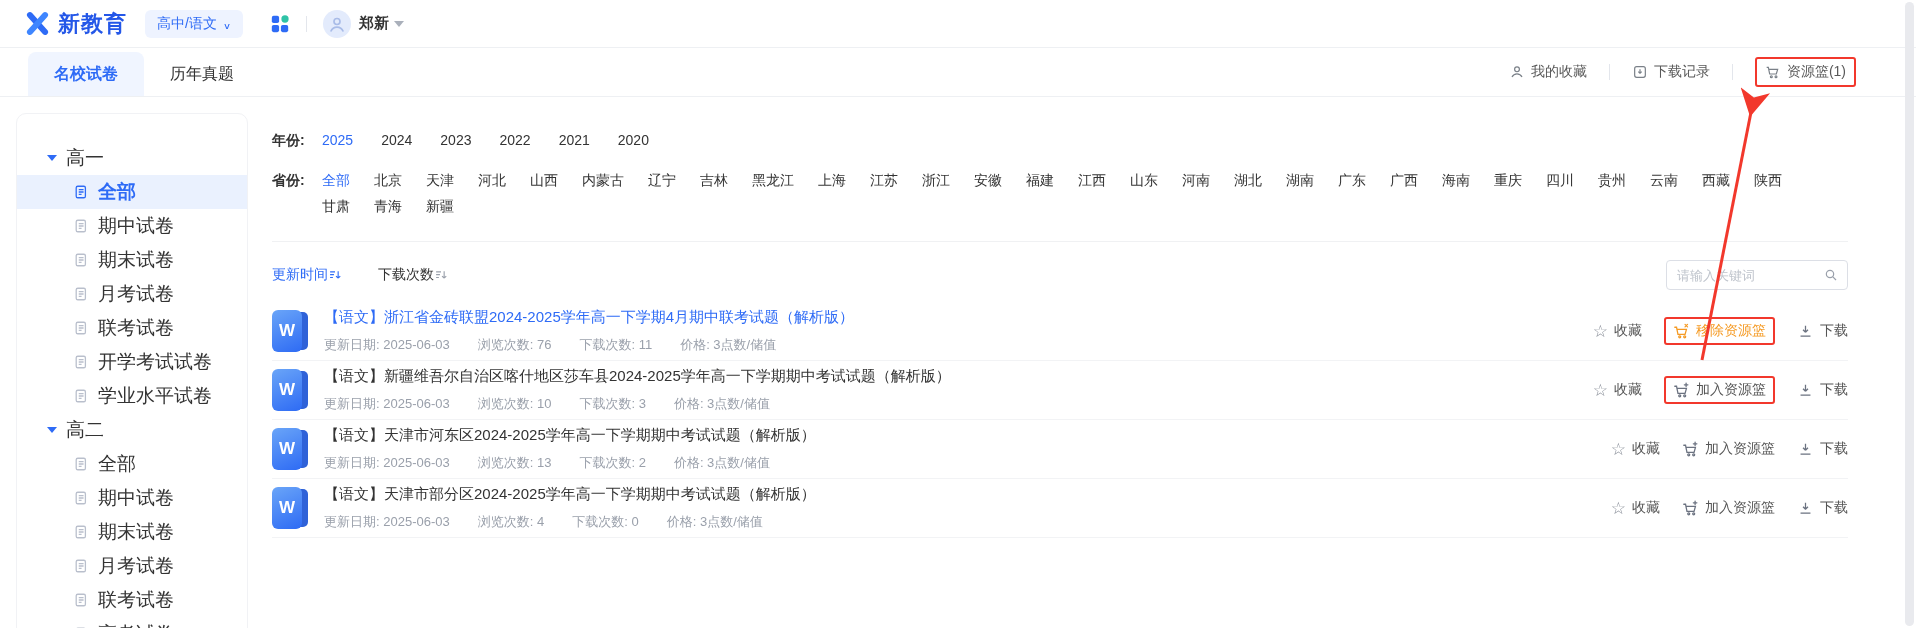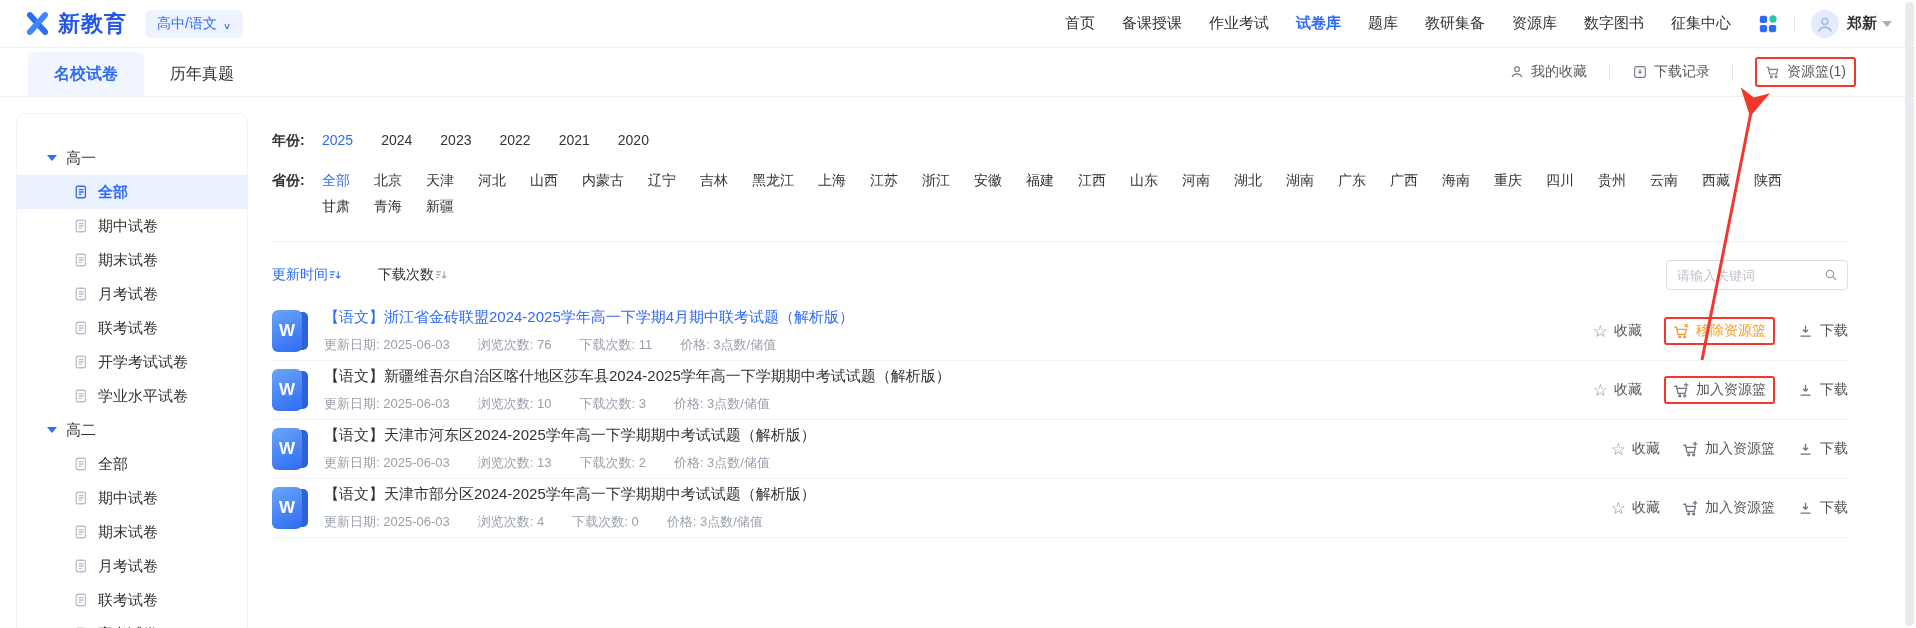--- a/index.html
+++ b/index.html
@@ -34,21 +34,21 @@
   .subbar-right { position:absolute; right:60px; top:0; height:100%; display:flex; align-items:center; }
   .quick-link { display:flex; align-items:center; gap:6px; font-size:14px; color:#595959; cursor:pointer; white-space:nowrap; }
   .quick-link svg { width:16px; height:16px; stroke:#7a8088; }
   .subbar-right .vdiv { margin:0 22px; }
   .red-box { border:2px solid #f2382c; border-radius:3px; padding:4px 8px; }
 
   
   .layout { display:flex; align-items:flex-start; }
   .sidebar { width:232px; margin:16px 0 0 16px; border:1px solid #f1f2f5; border-radius:10px;
     padding:27px 0 30px 0; background:#fff; }
-  .tree-row { height:34px; display:flex; align-items:center; font-size:15px; cursor:pointer; }
+  .tree-row { height:34px; display:flex; align-items:center; font-size:19px; cursor:pointer; }
   .tree-group { padding-left:30px; gap:9px; color:#333; }
   .tree-caret { width:0; height:0; border-left:5px solid transparent; border-right:5px solid transparent;
     border-top:6px solid #2e6bf6; }
   .tree-item { padding-left:56px; gap:9px; color:#333; }
   .tree-item svg { width:16px; height:16px; }
   .tree-item.active { background:#eaf1fe; color:#2e6bf6; font-weight:bold; }
 
   .main { flex:1; padding:30px 68px 0 24px; position:relative; }
 
   
@@ -108,31 +108,20 @@
 <header class="topbar">
   <svg class="logo-mark" viewBox="0 0 32 32">
     <path d="M7 6 L25 26" stroke="#2e6bf6" stroke-width="7" stroke-linecap="round" fill="none"></path>
     <path d="M25 6 L7 26" stroke="#3f86ff" stroke-width="7" stroke-linecap="round" fill="none"></path>
   </svg>
   <span class="brand-name">新教育</span>
   <span class="subject-pill">
     <span>高中/语文</span>
     <span class="chev">∨</span>
   </span>
-  <nav class="topnav" id="topNav">
-      <span class="nav-item">首页</span>
-      <span class="nav-item">备课授课</span>
-      <span class="nav-item">作业考试</span>
-      <span class="nav-item active">试卷库</span>
-      <span class="nav-item">题库</span>
-      <span class="nav-item">教研集备</span>
-      <span class="nav-item">资源库</span>
-      <span class="nav-item">数字图书</span>
-      <span class="nav-item">征集中心</span>
-    </nav>
   <svg class="apps-icon" viewBox="0 0 22 22">
     <rect x="2" y="2" width="8" height="8" rx="2" fill="#2e6bf6"></rect>
     <rect x="2" y="12" width="8" height="8" rx="2" fill="#2e6bf6"></rect>
     <rect x="12" y="12" width="8" height="8" rx="2" fill="#2e6bf6"></rect>
     <circle cx="16.5" cy="5.5" r="4" fill="#2fc3a7"></circle>
   </svg>
   <span class="vdiv"></span>
   <span class="avatar">
     <svg viewBox="0 0 24 24" width="20" height="20" fill="none" stroke="#a9bce8" stroke-width="2">
       <circle cx="12" cy="9" r="3.6"></circle>

